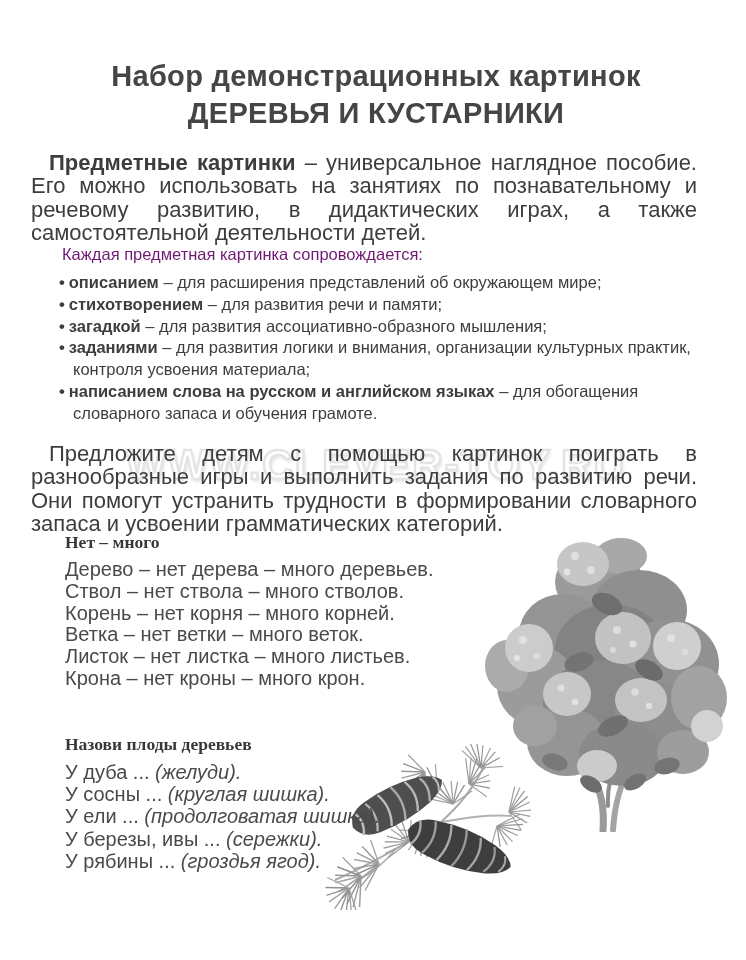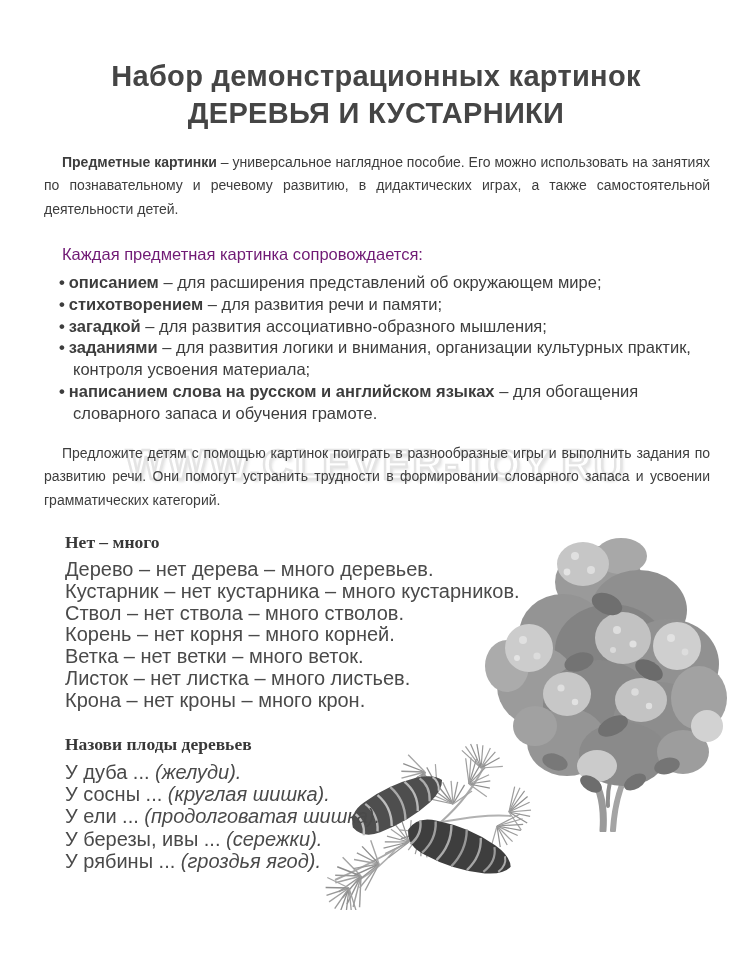--- a/index.html
+++ b/index.html
@@ -9,22 +9,22 @@
     width:740px; height:960px;
     margin:0 auto;
     background:#ffffff;
     font-family:"Liberation Sans","DejaVu Sans",sans-serif;
     color:#3e3e3e;
     overflow:hidden;
   }
   .title-block { position:absolute; top:58px; left:0; width:746px; text-align:center; z-index:2; }
   .title-line { font-size:29px; font-weight:700; color:#454545; letter-spacing:.3px; line-height:37px; }
   .para {
-    position:absolute; left:41px; width:666px;
-    font-size:14px; line-height:23.4px;
+    position:absolute; left:28px; width:666px;
+    font-size:22px; line-height:23.4px;
     text-align:justify; color:#3d3d3d; z-index:2;
   }
   .para .indent-first { display:inline-block; width:18px; }
   .bold { font-weight:700; }
   .sep { white-space:pre; }
   .list-intro {
     position:absolute; left:59px; top:243px; width:650px;
     font-size:16.5px; line-height:23px; color:#701a75; z-index:2;
   }
   .bullets { position:absolute; left:56px; top:272px; width:652px; z-index:2; }
@@ -85,21 +85,20 @@
     <div class="bullet-item"><span class="dot">•</span><span class="bold">написанием слова на русском и английском языках</span><span class="sep"> – </span><span>для обогащения словарного запаса и обучения грамоте.</span></div>
   </div>
 
   <div class="watermark">WWW.CLEVER-TOY.RU</div>
 
   <p class="para p2"><span class="indent-first"></span><span>Предложите детям с помощью картинок поиграть в разнообразные игры и выполнить задания по развитию речи. Они помогут устранить трудности в формировании словарного запаса и усвоении грамматических категорий.</span></p>
 
   <div class="section-heading s1-head">Нет – много</div>
   <div class="section-lines s1-lines">
     <div class="line">Дерево – нет дерева – много деревьев.</div>
-    <div class="line">Кустарник – нет кустарника – много кустарников.</div>
     <div class="line">Ствол – нет ствола – много стволов.</div>
     <div class="line">Корень – нет корня – много корней.</div>
     <div class="line">Ветка – нет ветки – много веток.</div>
     <div class="line">Листок – нет листка – много листьев.</div>
     <div class="line">Крона – нет кроны – много крон.</div>
   </div>
 
   <div class="section-heading s2-head">Назови плоды деревьев</div>
   <div class="section-lines s2-lines">
     <div class="line"><span>У дуба ... </span><span class="ital">(желуди).</span></div>

